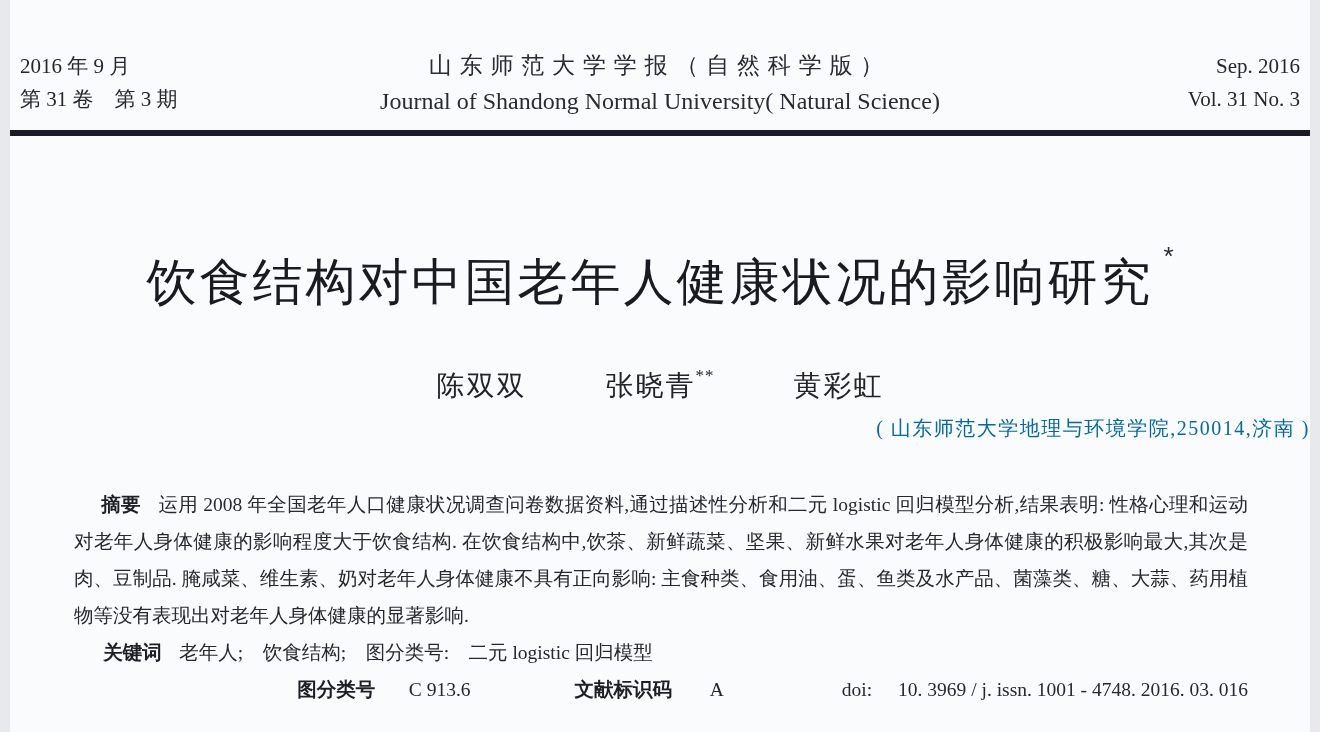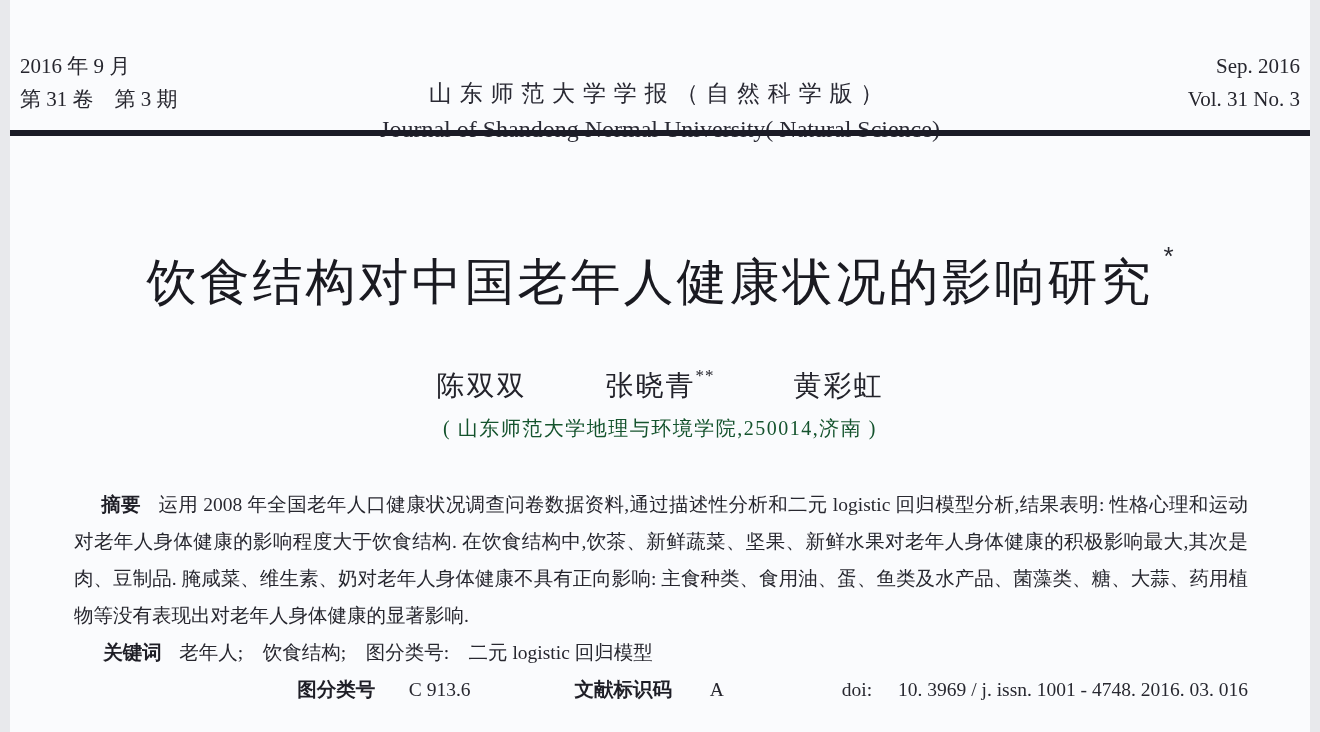--- a/index.html
+++ b/index.html
@@ -14,21 +14,21 @@
     margin:0 auto;
   }
   
   .jheader {
     position:absolute; top:50px; left:0; right:0;
     display:flex; justify-content:space-between; align-items:flex-start;
     padding:0 10px;
   }
   .jheader .col-left  { font-size:21px; line-height:33px; text-align:left;  min-width:210px; }
   .jheader .col-right { font-size:21px; line-height:33px; text-align:right; min-width:210px; }
-  .jheader .col-center { text-align:center; flex:1;margin-top:28px; }
+  .jheader .col-center { text-align:center; flex:1; }
   .jheader .cn { font-size:23px; letter-spacing:0.34em; color:#2a2a34; }
   .jheader .en { font-size:24px; margin-top:7px; color:#2a2a34; }
   .double-rule {
     position:absolute; top:130px; left:0; width:1320px; height:4px;
     border-top:3px solid #1b1b26;
     border-bottom:3px solid #1b1b26;
     background:#fafbfd;
   }
   
   .article-title {
@@ -42,21 +42,21 @@
     font-size:26px; vertical-align:34px; letter-spacing:0; margin-left:10px; color:#2a2a32;
   }
   .authors {
     position:absolute; top:366px; left:0; width:100%;
     text-align:center; font-size:28px; color:#23232b; letter-spacing:2px;
   }
   .author { margin:0 35px; }
   .author sup { font-size:17px; vertical-align:14px; letter-spacing:1px; }
   .affiliation {
     position:absolute; top:415px; left:0; width:100%;
-    text-align:center; font-size:20px; letter-spacing:1.5px; color:#14532d;
+    text-align:right; font-size:20px; letter-spacing:1.5px; color:#0369a1;
   }
   
   .abstract {
     position:absolute; top:486px; left:64px; right:62px;
     font-size:19.5px; line-height:37px;
     text-align:justify; text-indent:1.4em;
     color:#27272f;
   }
   .block-label {
     font-family:"Liberation Sans","DejaVu Sans",sans-serif;

